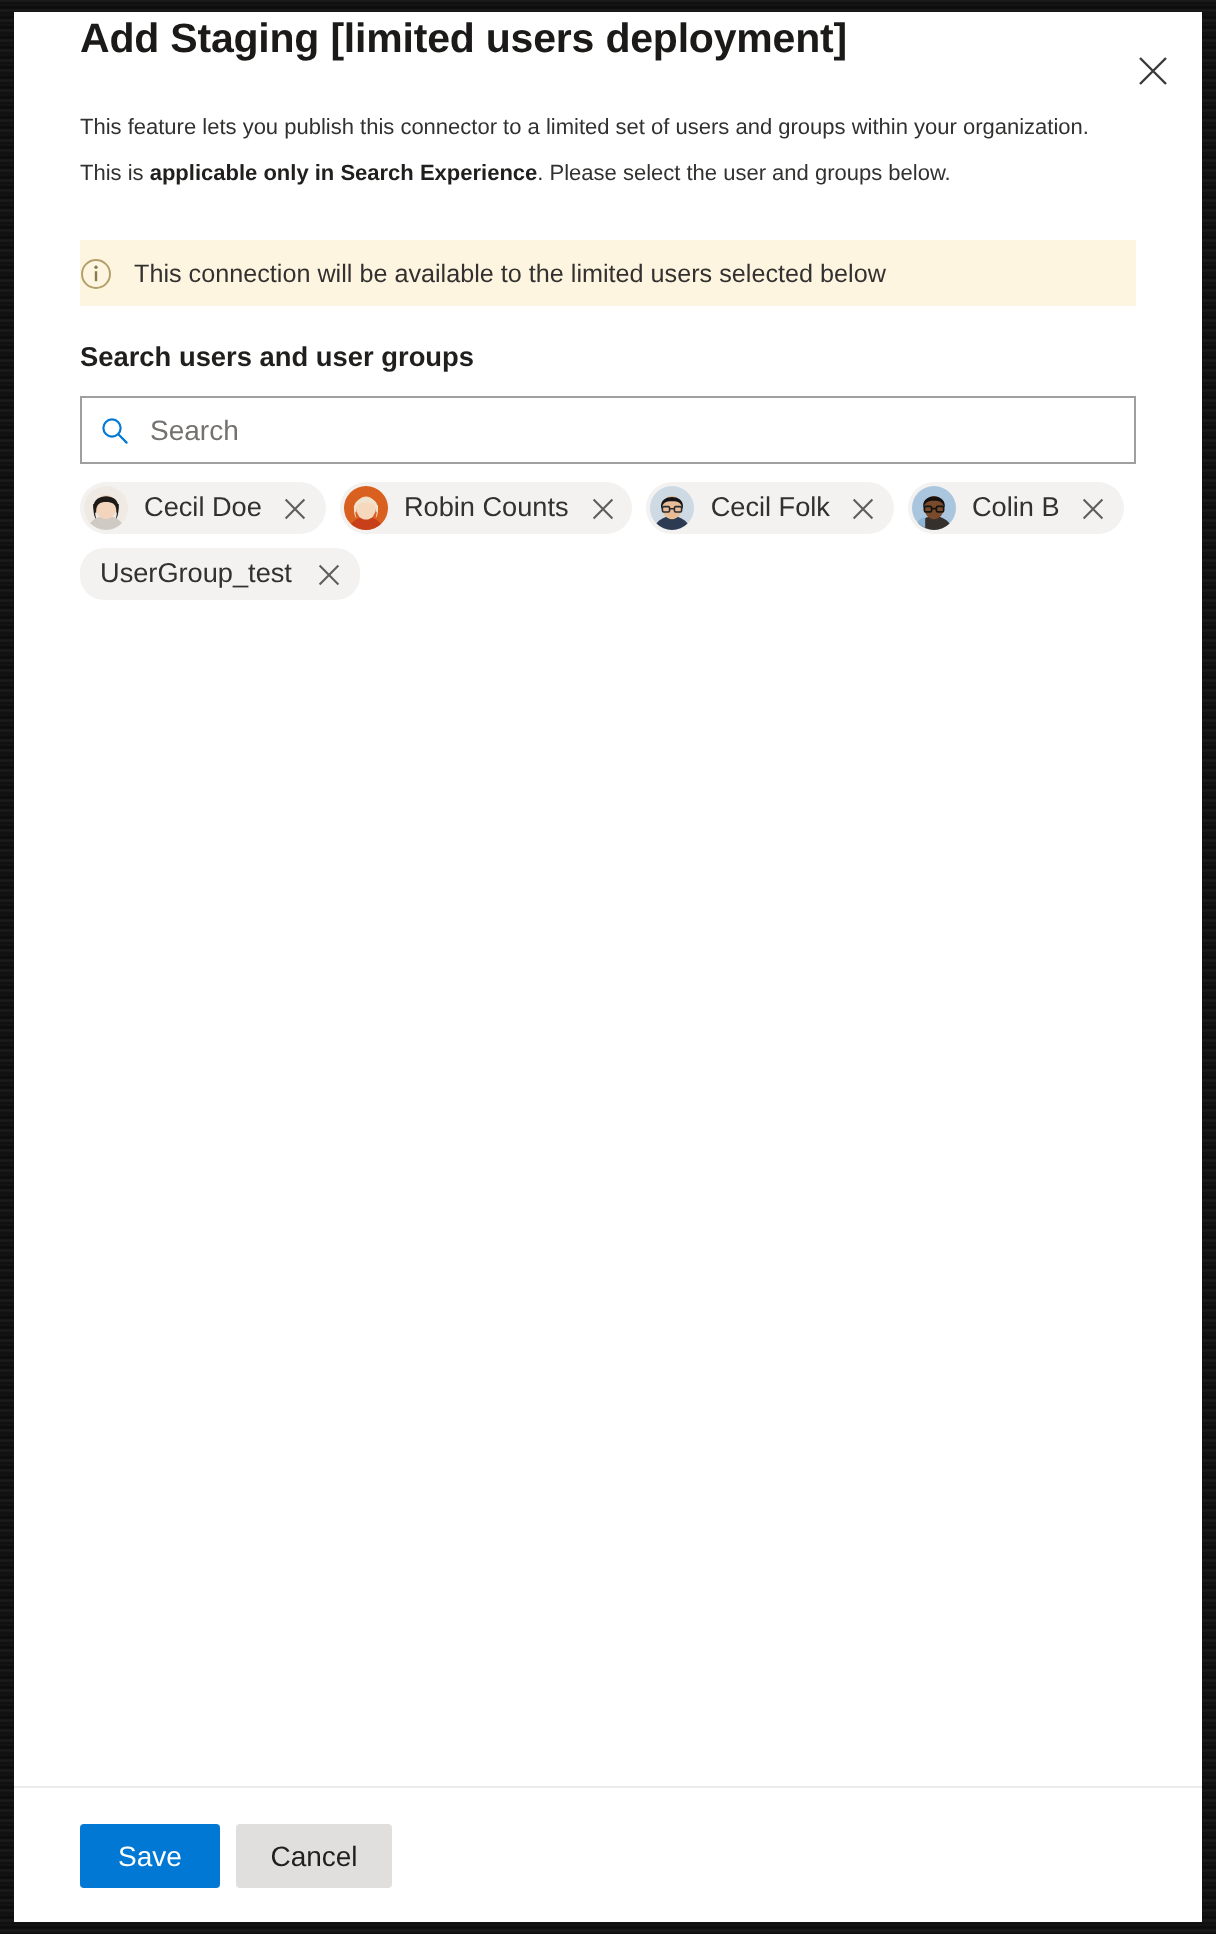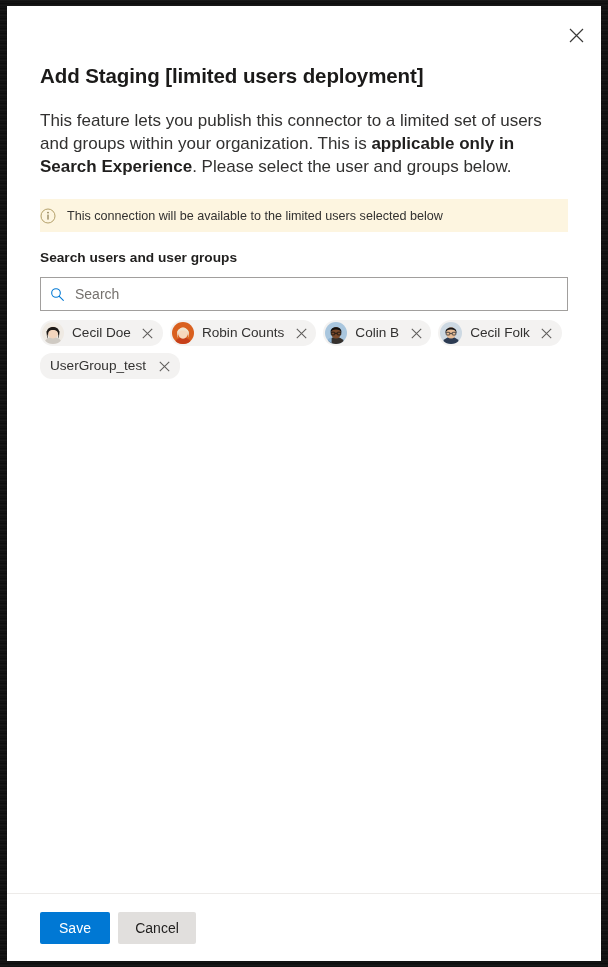--- a/index.html
+++ b/index.html
@@ -59,32 +59,31 @@
     left: 0;
     top: 0;
     right: 0;
     bottom: 68px;
     padding: 0 33px;
     box-sizing: border-box;
   }
 
   .dlg-title {
     margin: 0;
-    padding-top: 56px;
     font-size: 20.5px;
     font-weight: bold;
     color: #1b1a19;
     letter-spacing: -0.1px;
     line-height: 28px;
   }
 
   .dlg-desc {
     margin: 0;
     padding-top: 19px;
-    font-size: 17px;
+    font-size: 11px;
     line-height: 23px;
     color: #323130;
     max-width: 528px;
   }
   .dlg-desc b { font-weight: bold; color:#201f1e; }
 
   
   .info-bar {
     margin-top: 21px;
     background: #fdf5e0;
@@ -312,58 +311,58 @@
           <button class="chip-remove" aria-label="Remove Robin Counts">
             <svg width="11" height="11" viewBox="0 0 11 11">
               <path d="M0.8 0.8 L10.2 10.2 M10.2 0.8 L0.8 10.2" stroke="#605e5c" stroke-width="1.05" fill="none"></path>
             </svg>
           </button>
         </div>
 
         <div class="chip">
           <span class="chip-avatar">
             <svg width="22" height="22" viewBox="0 0 22 22">
+              <rect width="22" height="22" fill="#cdd9e3"></rect>
+              <ellipse cx="11" cy="22.5" rx="9" ry="7.5" fill="#2c3b52"></ellipse>
+              <ellipse cx="11" cy="10.8" rx="5" ry="5.8" fill="#e8bd96"></ellipse>
+              <path d="M5.5 10 C5.5 4 16.5 4 16.5 10 C16.5 10.8 16.2 11.6 16 11.2 C15.8 8.4 14.2 7.6 11 7.6 C7.8 7.6 6.2 8.4 6 11.2 C5.8 11.6 5.5 10.8 5.5 10 Z" fill="#15161a"></path>
+              <rect x="6.2" y="10.3" width="3.6" height="2.7" rx="0.7" fill="none" stroke="#2a2d33" stroke-width="0.8"></rect>
+              <rect x="12.2" y="10.3" width="3.6" height="2.7" rx="0.7" fill="none" stroke="#2a2d33" stroke-width="0.8"></rect>
+              <path d="M9.8 11.4 L12.2 11.4" stroke="#2a2d33" stroke-width="0.8"></path>
+            </svg>
+          </span>
+          <span class="chip-name">Cecil Folk</span>
+          <button class="chip-remove" aria-label="Remove Cecil Folk">
+            <svg width="11" height="11" viewBox="0 0 11 11">
+              <path d="M0.8 0.8 L10.2 10.2 M10.2 0.8 L0.8 10.2" stroke="#605e5c" stroke-width="1.05" fill="none"></path>
+            </svg>
+          </button>
+        </div>
+
+        <div class="chip">
+          <span class="chip-avatar">
+            <svg width="22" height="22" viewBox="0 0 22 22">
               <rect width="22" height="22" fill="#a9c6de"></rect>
               <ellipse cx="11" cy="22.5" rx="9" ry="7.5" fill="#35302c"></ellipse>
               <ellipse cx="11" cy="10.8" rx="5" ry="5.8" fill="#7a4a2c"></ellipse>
               <path d="M5.6 9.6 C5.6 3.8 16.4 3.8 16.4 9.6 C16.4 10.4 16.1 11.2 15.9 10.8 C15.7 8.2 14.1 7.4 11 7.4 C7.9 7.4 6.3 8.2 6.1 10.8 C5.9 11.2 5.6 10.4 5.6 9.6 Z" fill="#120f0e"></path>
               <rect x="6.2" y="10.2" width="3.6" height="2.7" rx="0.7" fill="none" stroke="#17140f" stroke-width="0.85"></rect>
               <rect x="12.2" y="10.2" width="3.6" height="2.7" rx="0.7" fill="none" stroke="#17140f" stroke-width="0.85"></rect>
               <path d="M9.8 11.3 L12.2 11.3" stroke="#17140f" stroke-width="0.85"></path>
               <path d="M2.2 19 C3.4 16.6 5.4 15.6 6.6 15.6 L6.6 22 L2.2 22 Z" fill="#8fb4d4"></path>
             </svg>
           </span>
           <span class="chip-name">Colin B</span>
           <button class="chip-remove" aria-label="Remove Colin B">
             <svg width="11" height="11" viewBox="0 0 11 11">
               <path d="M0.8 0.8 L10.2 10.2 M10.2 0.8 L0.8 10.2" stroke="#605e5c" stroke-width="1.05" fill="none"></path>
             </svg>
           </button>
         </div>
 
-        <div class="chip">
-          <span class="chip-avatar">
-            <svg width="22" height="22" viewBox="0 0 22 22">
-              <rect width="22" height="22" fill="#cdd9e3"></rect>
-              <ellipse cx="11" cy="22.5" rx="9" ry="7.5" fill="#2c3b52"></ellipse>
-              <ellipse cx="11" cy="10.8" rx="5" ry="5.8" fill="#e8bd96"></ellipse>
-              <path d="M5.5 10 C5.5 4 16.5 4 16.5 10 C16.5 10.8 16.2 11.6 16 11.2 C15.8 8.4 14.2 7.6 11 7.6 C7.8 7.6 6.2 8.4 6 11.2 C5.8 11.6 5.5 10.8 5.5 10 Z" fill="#15161a"></path>
-              <rect x="6.2" y="10.3" width="3.6" height="2.7" rx="0.7" fill="none" stroke="#2a2d33" stroke-width="0.8"></rect>
-              <rect x="12.2" y="10.3" width="3.6" height="2.7" rx="0.7" fill="none" stroke="#2a2d33" stroke-width="0.8"></rect>
-              <path d="M9.8 11.4 L12.2 11.4" stroke="#2a2d33" stroke-width="0.8"></path>
-            </svg>
-          </span>
-          <span class="chip-name">Cecil Folk</span>
-          <button class="chip-remove" aria-label="Remove Cecil Folk">
-            <svg width="11" height="11" viewBox="0 0 11 11">
-              <path d="M0.8 0.8 L10.2 10.2 M10.2 0.8 L0.8 10.2" stroke="#605e5c" stroke-width="1.05" fill="none"></path>
-            </svg>
-          </button>
-        </div>
-
         <div class="chip group">
           <span class="chip-name">UserGroup_test</span>
           <button class="chip-remove" aria-label="Remove UserGroup_test">
             <svg width="11" height="11" viewBox="0 0 11 11">
               <path d="M0.8 0.8 L10.2 10.2 M10.2 0.8 L0.8 10.2" stroke="#605e5c" stroke-width="1.05" fill="none"></path>
             </svg>
           </button>
         </div>
 
       </div>

